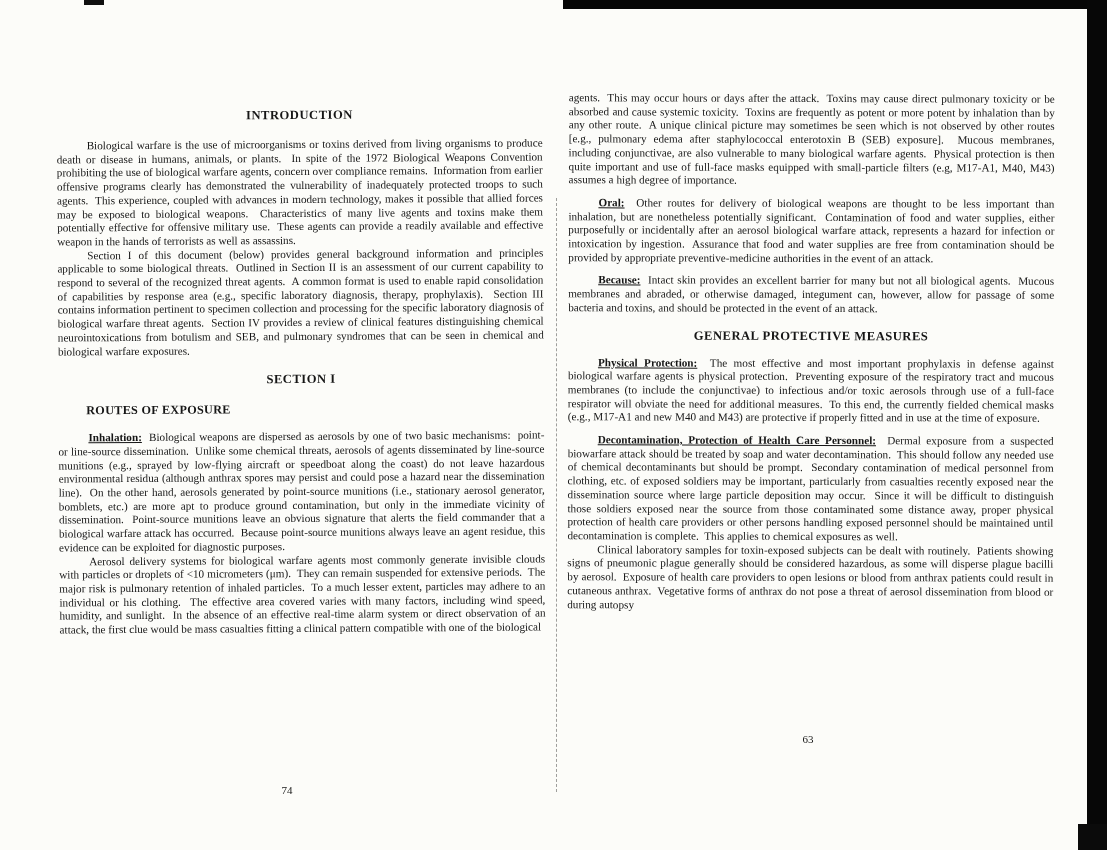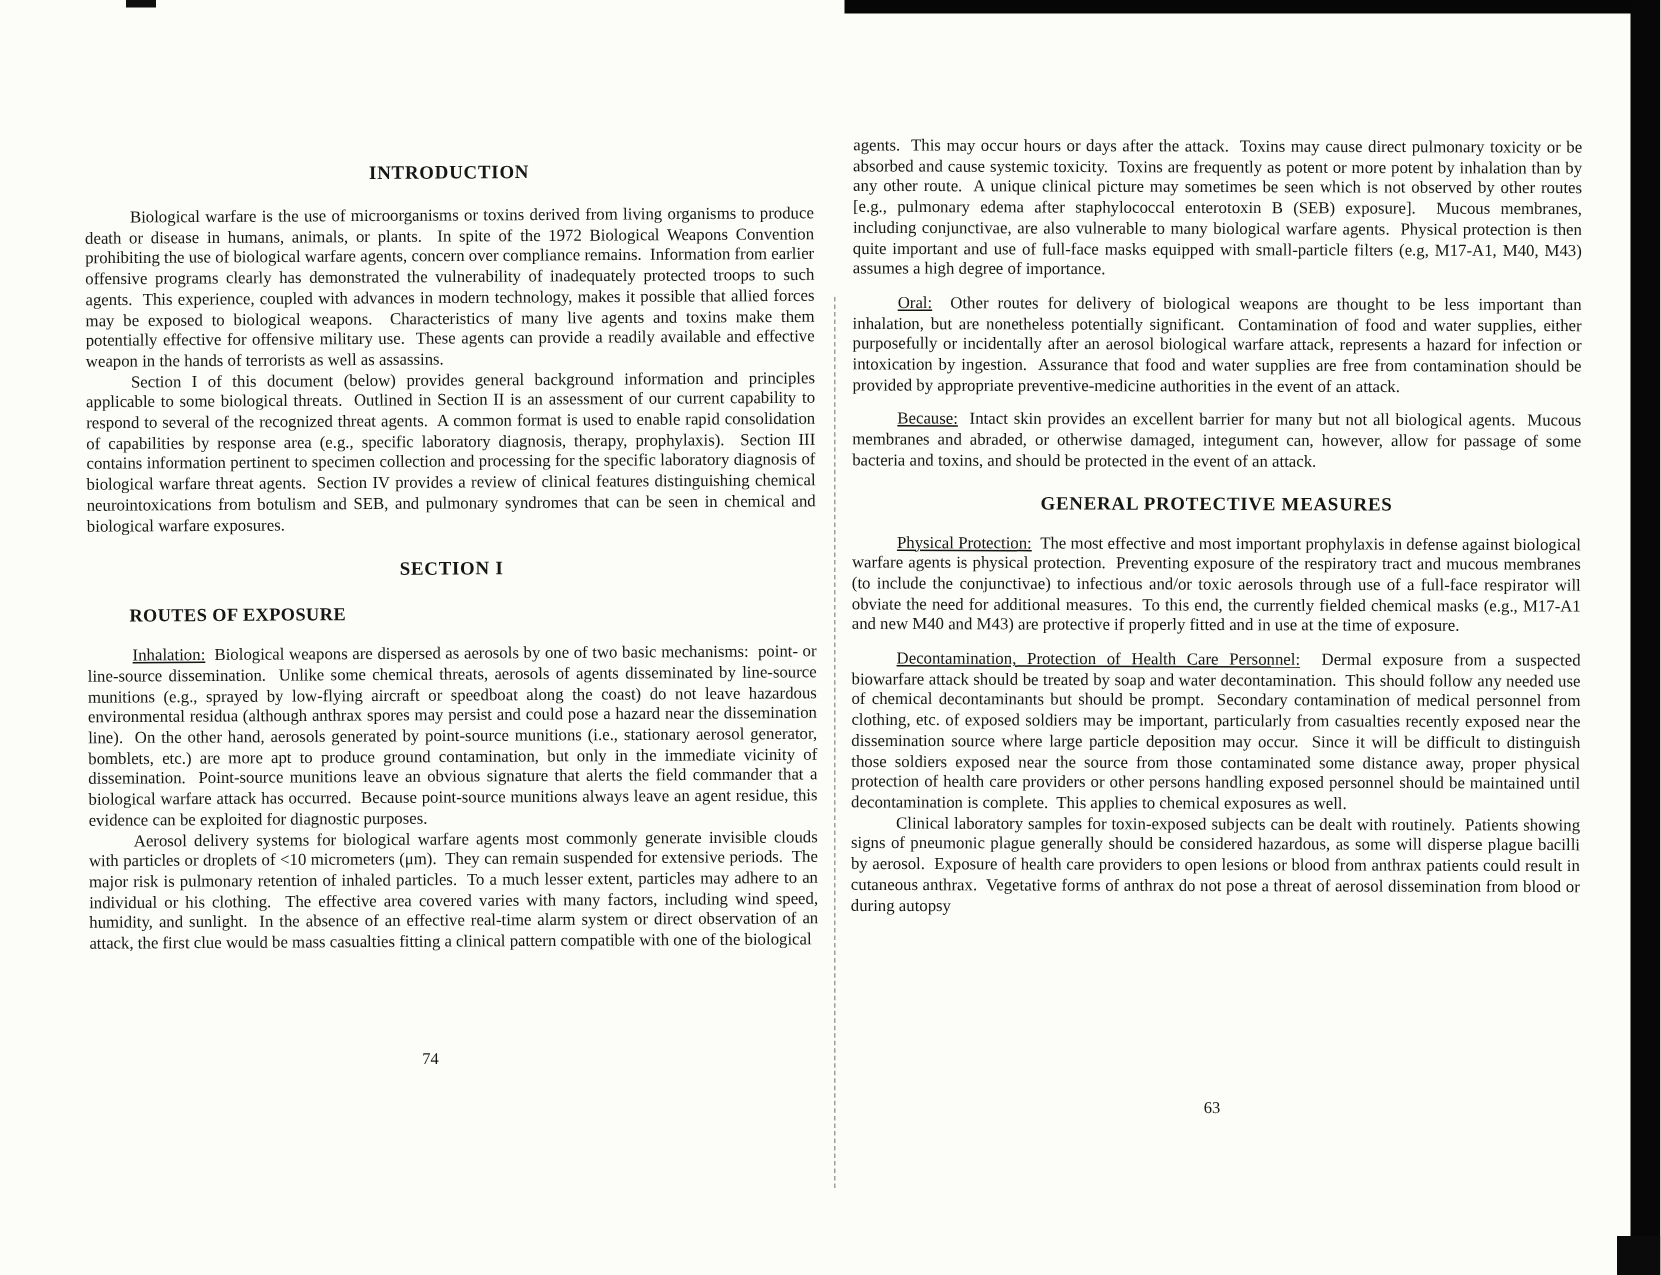--- a/index.html
+++ b/index.html
@@ -16,21 +16,21 @@
   .page-left  { left:58px;  top:108px; width:486px; transform:rotate(-0.35deg); }
   .page-right { left:568px; top:92px;  width:486px; transform:rotate(0.18deg); }
 
   .body-text {
     font-size:11.2px;
     line-height:13.7px;
     text-align:justify;
     white-space:pre-wrap;
   }
   .indent { text-indent:30px; }
-  .lead { text-decoration:underline; }
+  .lead { text-decoration:underline;font-weight:bold; }
 
   .h-center {
     text-align:center;
     font-weight:bold;
     font-size:12.6px;
     letter-spacing:0.5px;
   }
   .h-left {
     font-weight:bold;
     font-size:12.2px;
@@ -41,21 +41,21 @@
   .mb-md { margin-bottom:13px; }
   .mb-sm { margin-bottom:9px; }
   .mt-lg { margin-top:15px; }
 
   .page-num {
     position:absolute;
     width:100px;
     text-align:center;
     font-size:11px;
   }
-  .page-num-left  { left:237px; top:700px; }
+  .page-num-left  { left:237px; top:784px; }
   .page-num-right { left:758px; top:733px; }
 
   
   .edge-right {
     position:absolute; left:1087px; top:0; width:20px; height:850px;
     background:#070707;
   }
   .edge-right-foot {
     position:absolute; left:1078px; top:824px; width:29px; height:26px;
     background:#0b0b0b;

